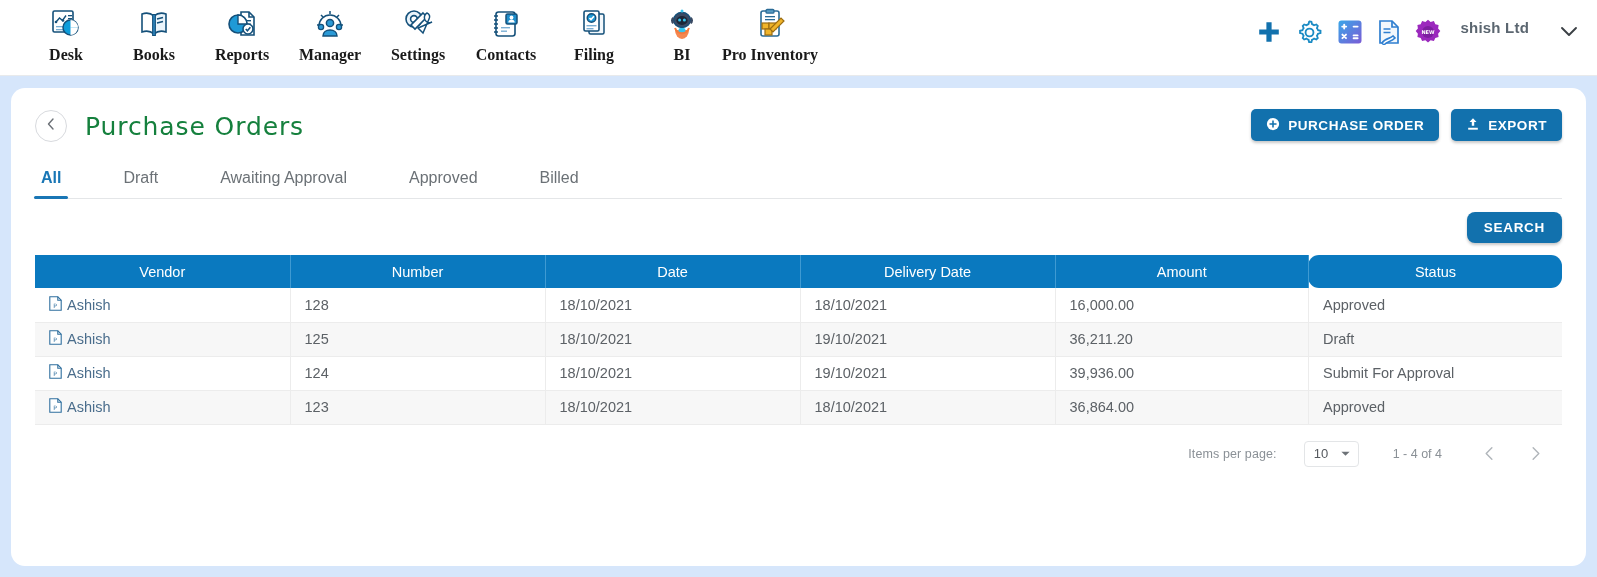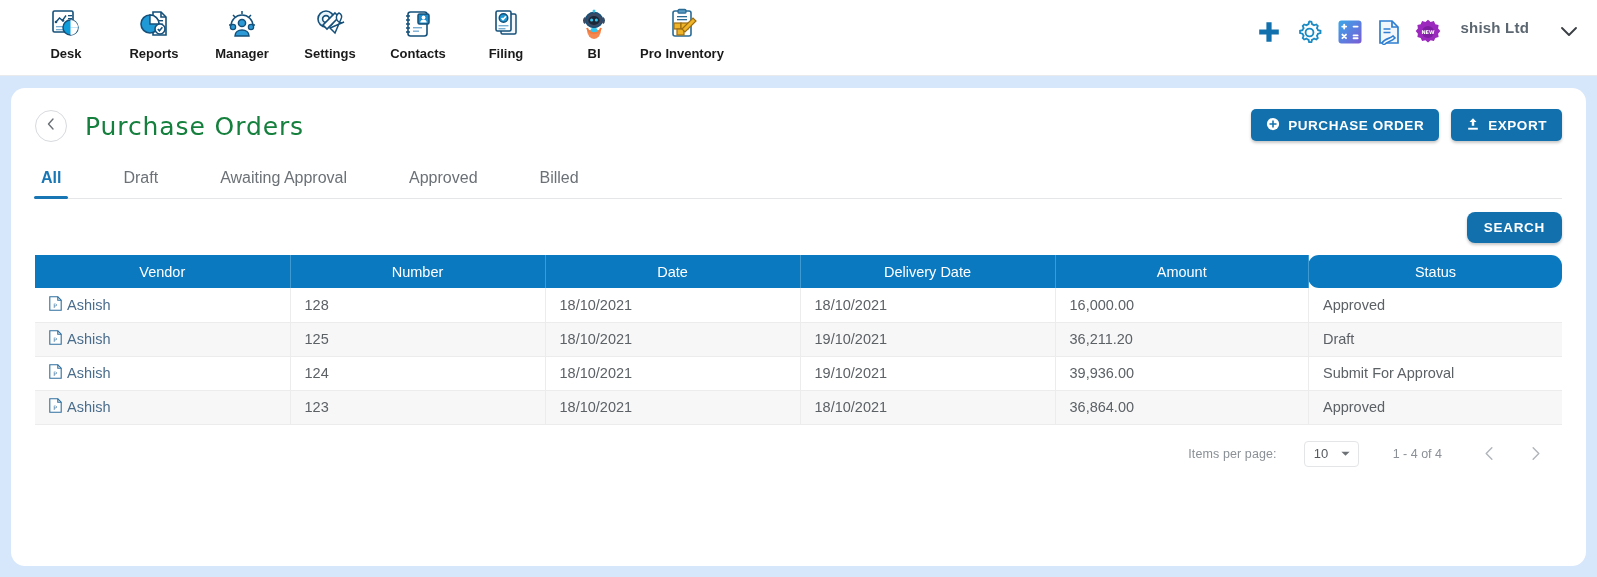--- a/index.html
+++ b/index.html
@@ -36,25 +36,25 @@
     flex-direction: column;
     align-items: center;
     cursor: pointer;
   }
   .nav-item .nav-icon {
     width: 40px; height: 40px;
     display: flex; align-items: center; justify-content: center;
   }
   .nav-item .nav-label {
     margin-top: 2px;
-    font-size: 13px;
+    font-size: 16px;
     font-weight: bold;
     color: #1a1a1a;
     white-space: nowrap;
-    font-family: Liberation Sans, sans-serif;
+    font-family: Liberation Serif, serif;
   }
 
   .topbar-right {
     position: absolute;
     right: 16px;
     top: 19px;
     display: flex;
     align-items: flex-start;
     gap: 14px;
   }
@@ -280,20 +280,32 @@
           <rect x="7" y="19" width="7" height="1.3" fill="#7aafd4"></rect>
             <rect x="7" y="22" width="10" height="1.3" fill="#7aafd4"></rect>
           <circle cx="21.5" cy="20.5" r="7.5" fill="#0d9ddb" stroke="#14507a" stroke-width="1.5"></circle>
           <path d="M21.5 13 v7.5 h7.5 a7.5 7.5 0 0 0 -7.5 -7.5z" fill="#fff"></path>
           <path d="M21.5 20.5 h7.5 a7.5 7.5 0 0 1 -7.5 7.5z" fill="#fff"></path>
         </svg>
       </span>
       <span class="nav-label">Desk</span>
     </div>
 
+    <div class="nav-item">
+      <span class="nav-icon">
+        <svg width="34" height="34" viewBox="0 0 34 34">
+          <path d="M17 9 C13 5.5 8 6 5 7 v18 c3 -1 8 -1.5 12 2z" fill="#fff" stroke="#14507a" stroke-width="1.6"></path>
+          <path d="M17 9 C21 5.5 26 6 29 7 v18 c-3 -1 -8 -1.5 -12 2z" fill="#eaf4fb" stroke="#14507a" stroke-width="1.6"></path>
+          <rect x="15.6" y="7.5" width="2.8" height="21" fill="#2b7fb5" stroke="#14507a" stroke-width="1"></rect>
+          <path d="M20 12 l6 -1.5" stroke="#14507a" stroke-width="1.4"></path>
+          <path d="M20 16 l6 -1.5" stroke="#14507a" stroke-width="1.4"></path>
+        </svg>
+      </span>
+      <span class="nav-label">Books</span>
+    </div>
 
     <div class="nav-item">
       <span class="nav-icon">
         <svg width="34" height="34" viewBox="0 0 34 34">
           <path d="M16 5 h8 l5 5 v18 h-13z" fill="#fff" stroke="#14507a" stroke-width="1.6"></path>
           <path d="M24 5 v5 h5" fill="none" stroke="#14507a" stroke-width="1.6"></path>
           <rect x="19" y="13" width="7" height="1.4" fill="#14507a"></rect>
           <rect x="19" y="16.5" width="7" height="1.4" fill="#14507a"></rect>
           <circle cx="13" cy="17" r="9" fill="#1f9ad6" stroke="#14507a" stroke-width="1.6"></circle>
           <path d="M13 8 v9 h9 A9 9 0 0 0 13 8z" fill="#fff" stroke="#14507a" stroke-width="1.4"></path>

